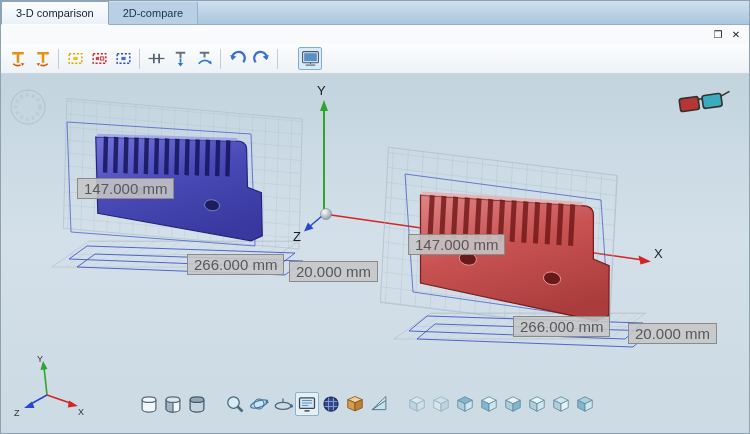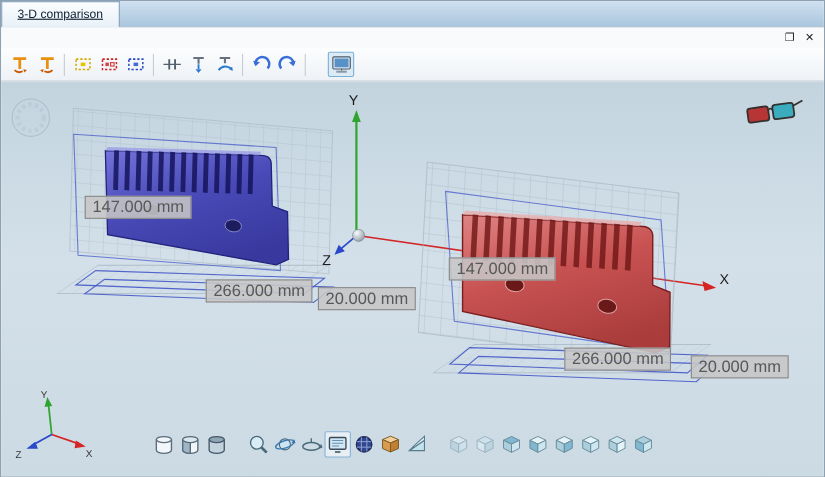--- a/index.html
+++ b/index.html
@@ -4,21 +4,21 @@
 <style>
   html,body{margin:0;padding:0;background:#e8e8e8;}
   .window{position:relative;width:750px;height:434px;font-family:"Liberation Sans",sans-serif;
           border:1px solid #8fa0ae;box-sizing:border-box;overflow:hidden;background:#fff;}
   
   .tabbar{height:23px;background:linear-gradient(180deg,#cfe0ef,#aac6de);
           border-bottom:1px solid #93aec4;display:flex;align-items:flex-end;}
   .tab{height:22px;line-height:22px;padding:0 14px;font-size:11px;color:#16324a;
        background:#b9d0e4;border-right:1px solid #96b2c8;cursor:default;}
   .tab.active{background:linear-gradient(180deg,#fbfdff,#e9f1f8);border:1px solid #88a6c0;
-       border-bottom:1px solid #fbfdff;margin-bottom:-1px;color:#0d1f30;text-decoration:underline;}
+       border-bottom:1px solid #fbfdff;margin-bottom:-1px;color:#0d1f30;}
   
   .controlrow{height:19px;background:#f8fafc;display:flex;justify-content:flex-end;align-items:center;padding-right:4px;}
   .winbtn{width:18px;height:16px;border:none;background:transparent;font-size:10px;color:#222;
           padding:0;line-height:16px;text-align:center;}
   
   .toolbar{height:29px;background:linear-gradient(180deg,#fcfdfe,#eef2f6);border-bottom:1px solid #cdd5dd;
            display:flex;align-items:center;padding-left:5px;}
   .iconbtn{width:24px;height:23px;border:1px solid transparent;border-radius:2px;background:transparent;
            padding:0;display:flex;align-items:center;justify-content:center;}
   .iconbtn.active{border-color:#7ab0d8;background:#dceaf6;}
@@ -41,20 +41,23 @@
   .vgap{width:14px;flex:none;}
 </style>
 </head>
 <body>
 
 <div class="window">
 
   <div class="tabbar">
     <div class="tab active">
       <span>3-D comparison</span>
+    </div>
+    <div class="tab">
+      <span>2D-compare</span>
     </div>
   </div>
 
   <div class="controlrow">
     <button class="winbtn">❐</button>
     <button class="winbtn">✕</button>
   </div>
 
   <div class="toolbar">
     <button class="iconbtn">

